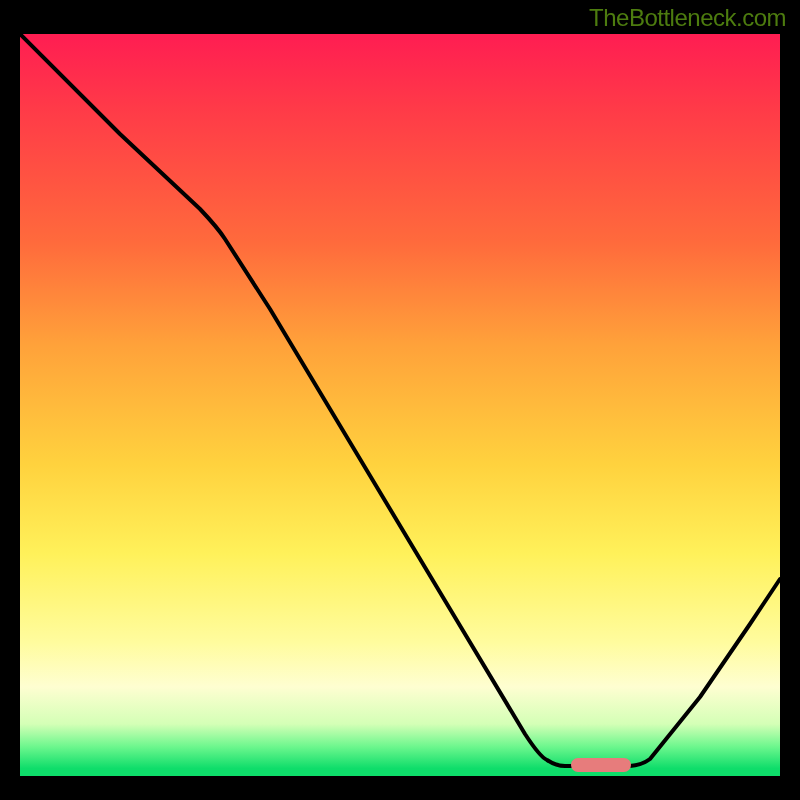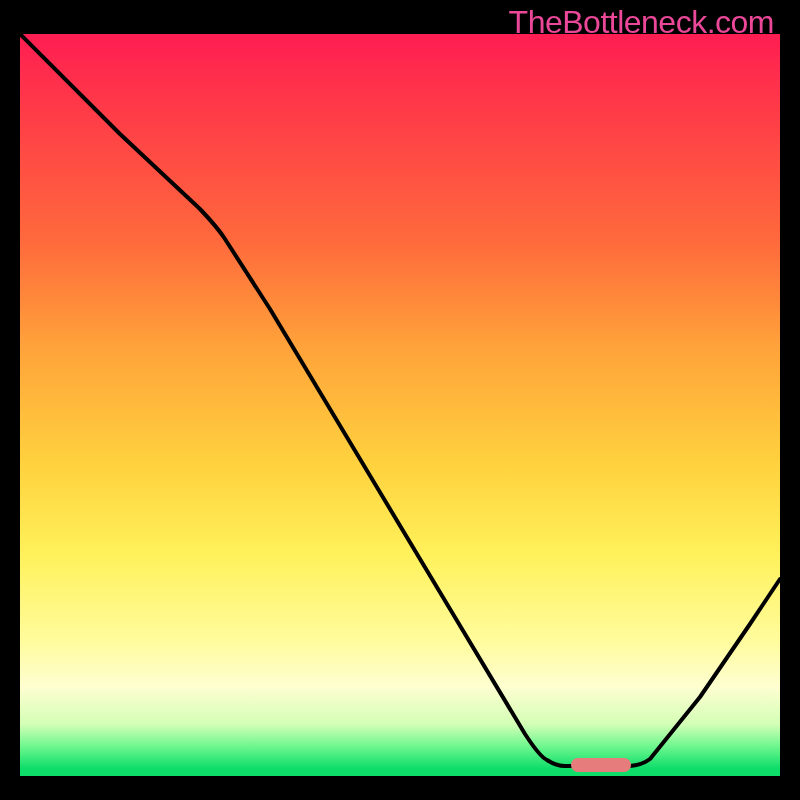--- a/index.html
+++ b/index.html
@@ -6,24 +6,24 @@
     margin: 0;
     padding: 0;
     width: 800px;
     height: 800px;
     background: #000;
     overflow: hidden;
   }
   .watermark {
     position: absolute;
     top: 4px;
-    right: 26px;
-    color: #ec4899;
+    right: 14px;
+    color: #4d7c0f;
     font-family: Arial, Helvetica, sans-serif;
-    font-size: 32px;
+    font-size: 24px;
     font-weight: 400;
     z-index: 10;
     letter-spacing: -0.5px;
   }
   .frame {
     position: absolute;
     left: 20px;
     top: 34px;
     width: 760px;
     height: 742px;

